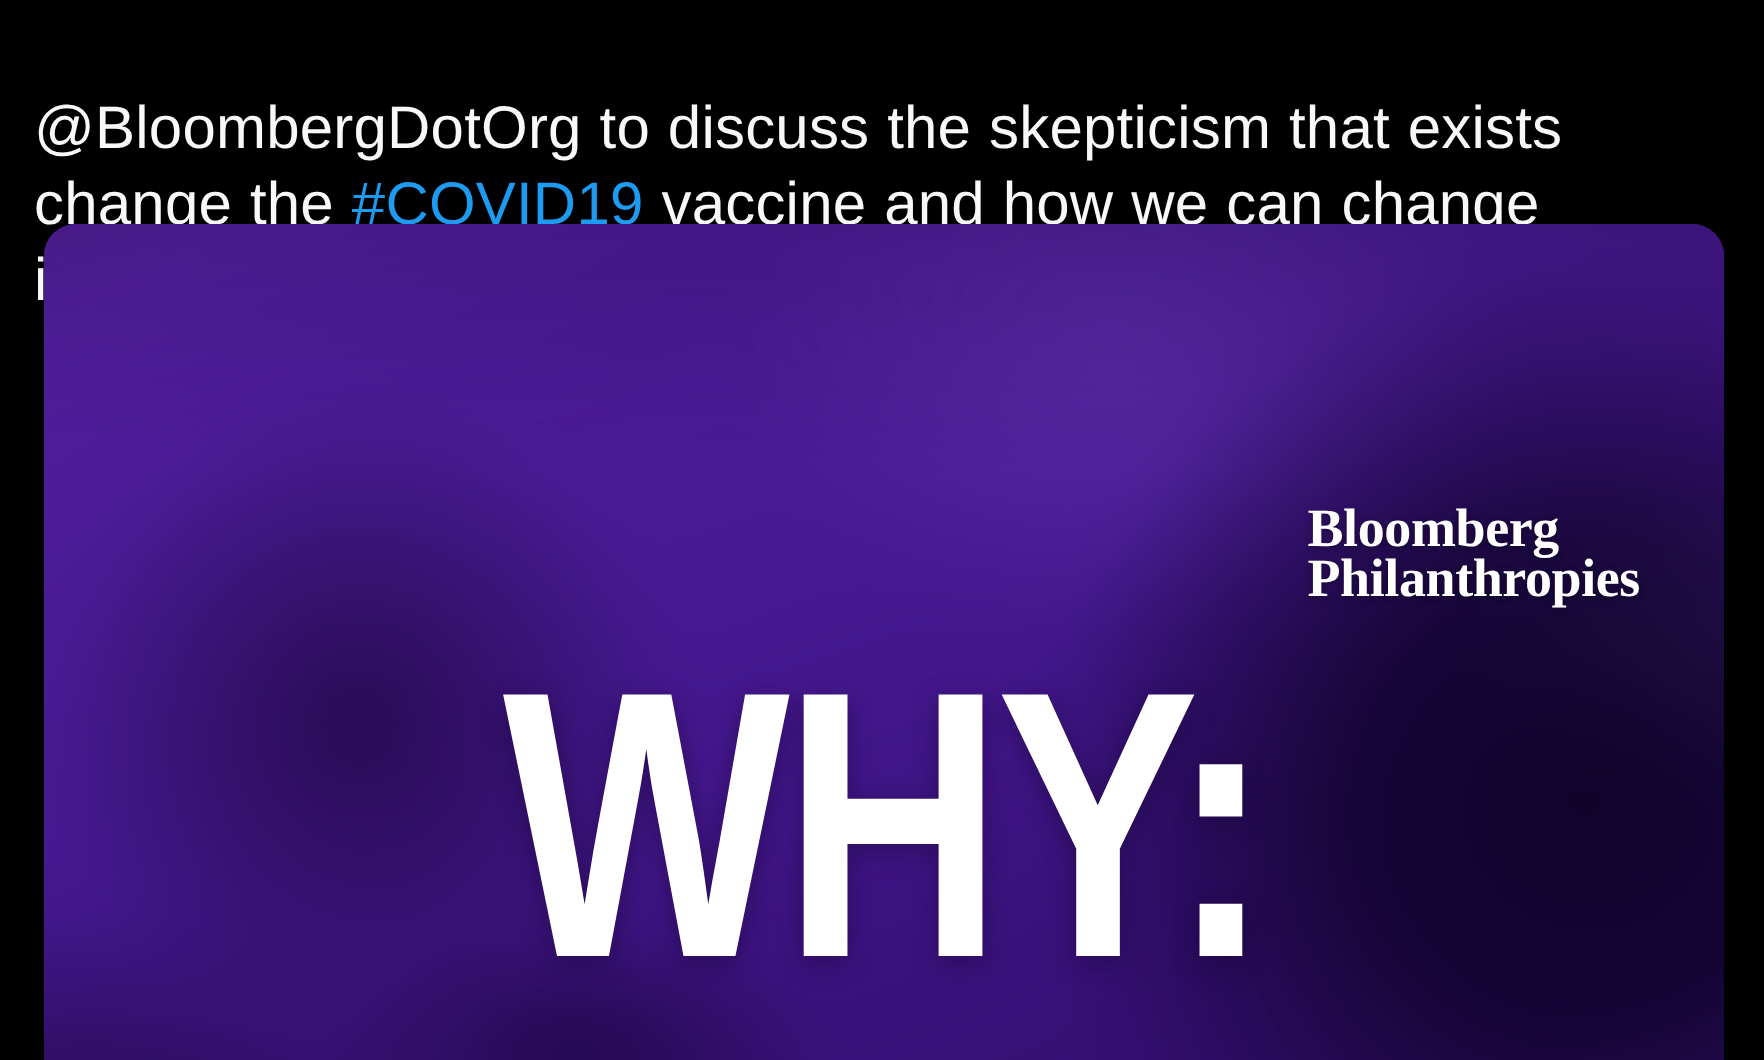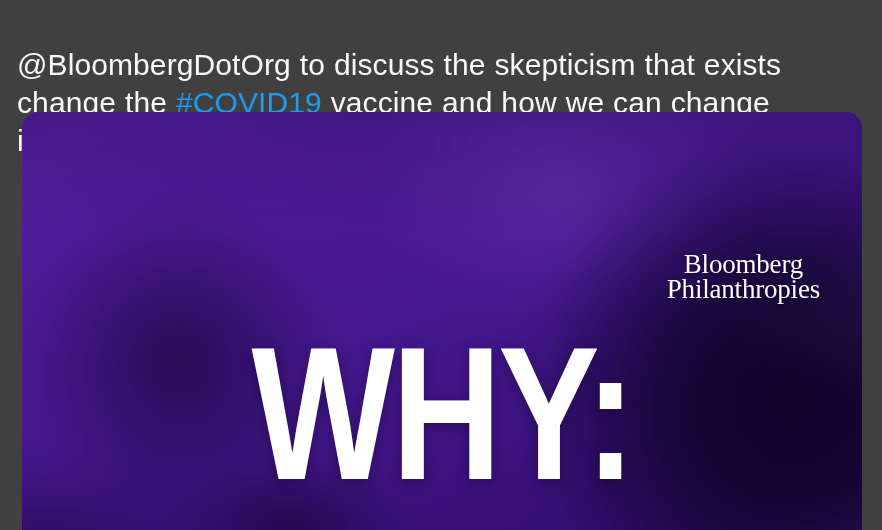--- a/index.html
+++ b/index.html
@@ -12,21 +12,21 @@
     height: 530px;
     overflow: hidden;
     font-family: "Liberation Sans", sans-serif;
     -webkit-font-smoothing: antialiased;
   }
 
   #screen {
     position: relative;
     width: 882px;
     height: 530px;
-    background: #404040;
+    background: #000000;
     overflow: hidden;
   }
 
   
   .tweet-text {
     position: absolute;
     left: 17px;
     top: -30px;
     width: 840px;
     color: #f7f9f9;
@@ -82,24 +82,24 @@
     background:
       linear-gradient(180deg, rgba(40,12,84,0.30) 0%, rgba(40,12,84,0) 26%),
       radial-gradient(ellipse 120% 120% at 50% 50%, rgba(0,0,0,0) 52%, rgba(12,2,30,0.42) 100%);
   }
 
   
   .logo {
     position: absolute;
     right: 42px;
     top: 140px;
-    text-align: center;
+    text-align: left;
     color: #ffffff;
     font-family: "Liberation Serif", "DejaVu Serif", serif;
-    font-weight: normal;
+    font-weight: bold;
     font-size: 27px;
     line-height: 25px;
     letter-spacing: -0.2px;
     text-shadow: 0 1px 3px rgba(0,0,0,0.35);
   }
   .logo-line { display: block; white-space: nowrap; }
 
   
   .headline {
     position: absolute;

